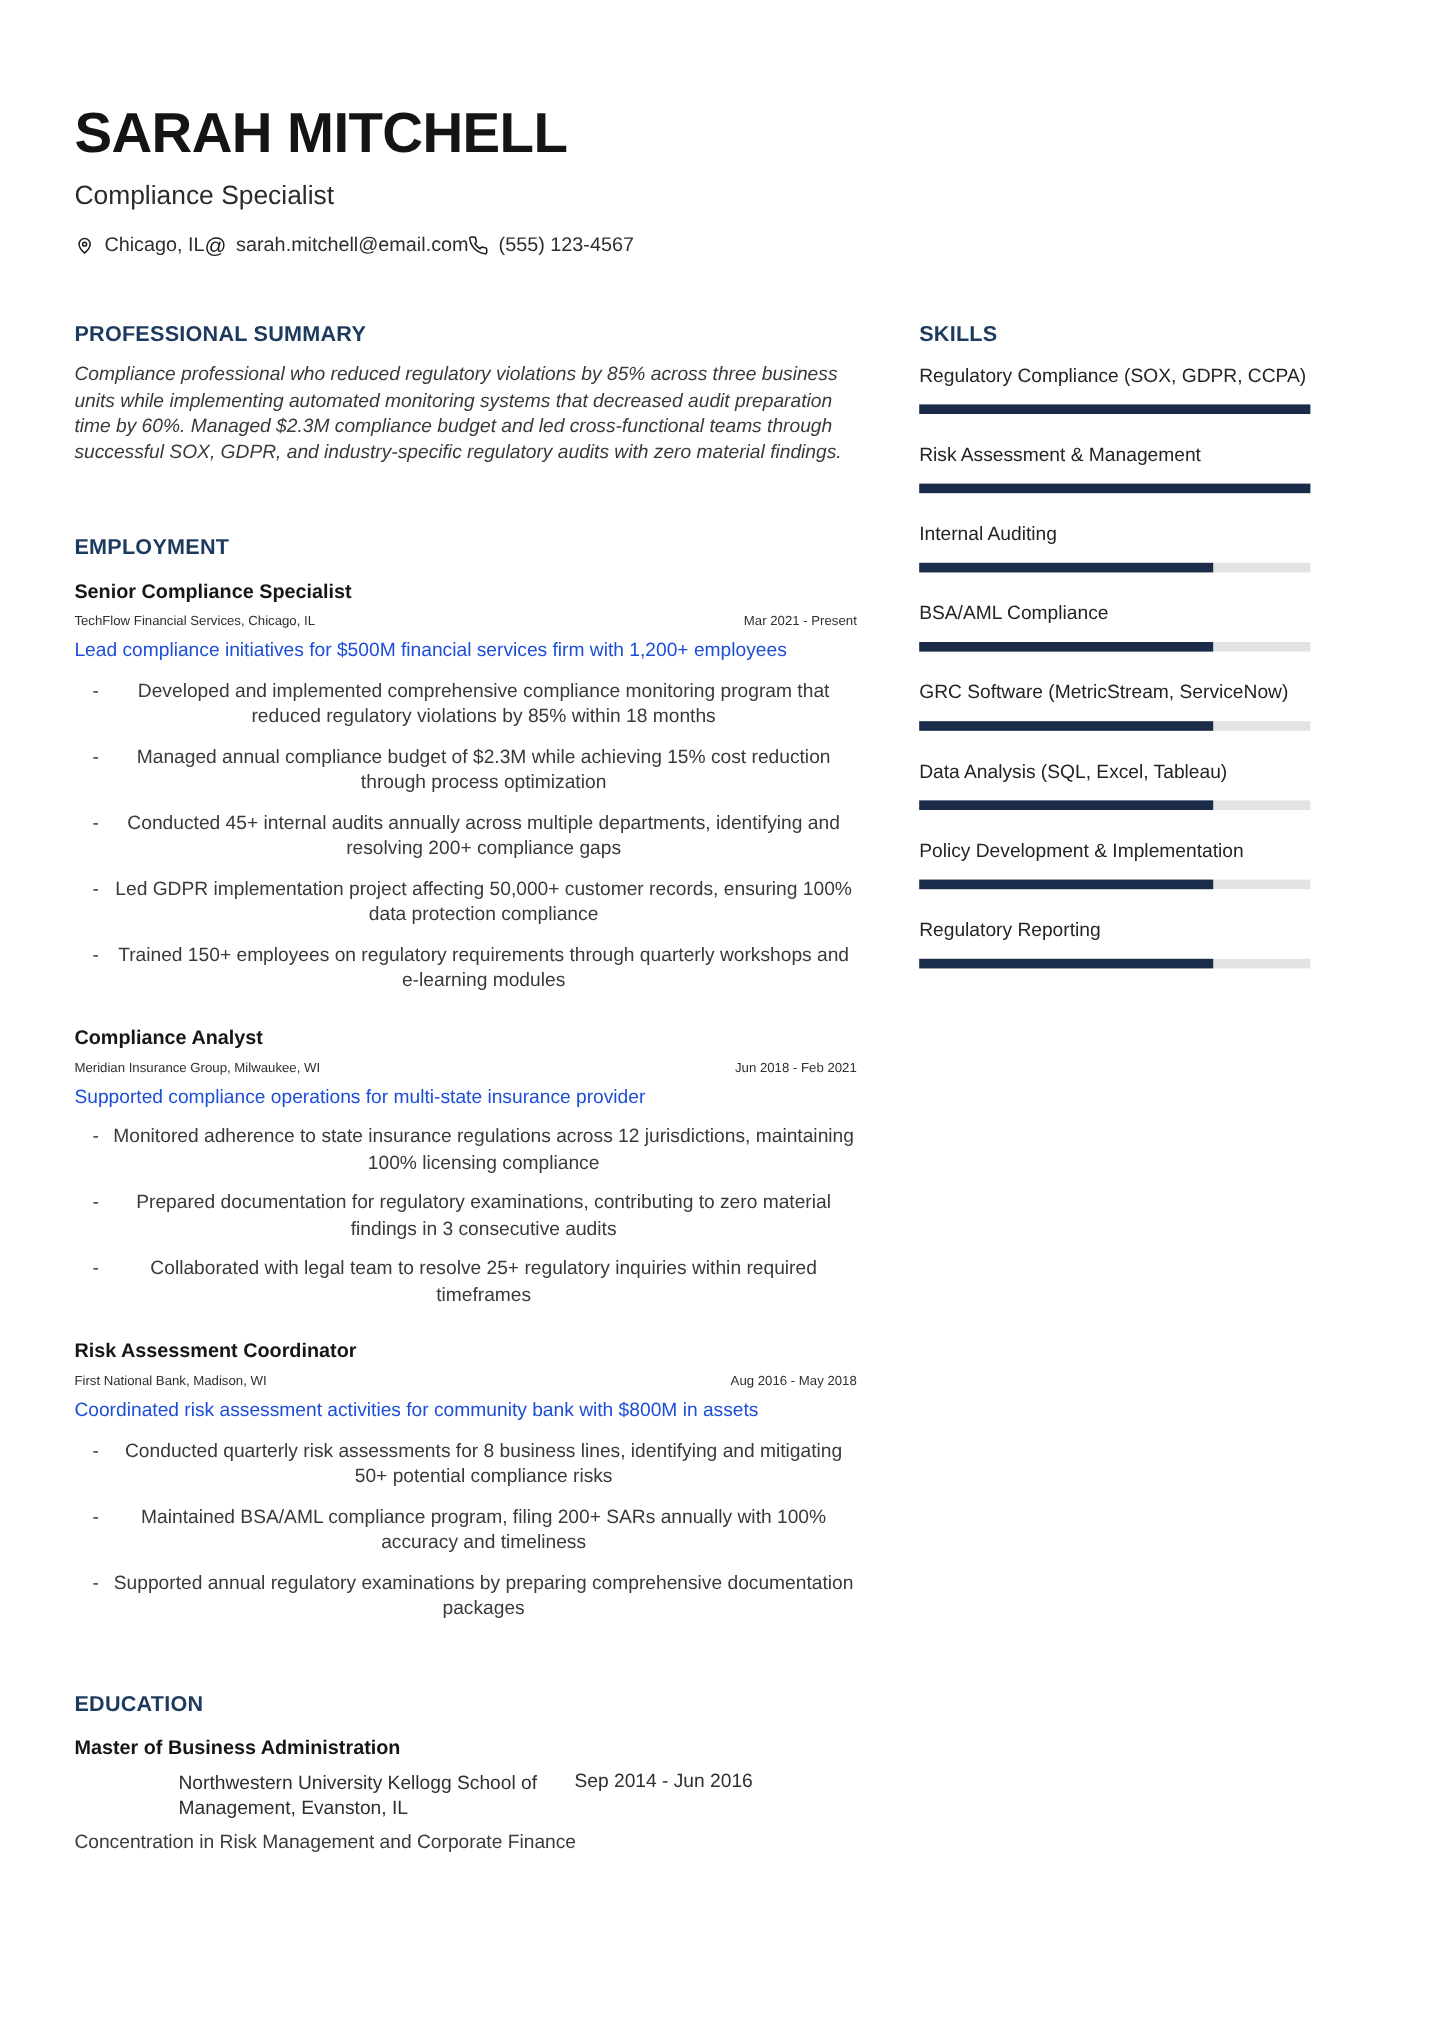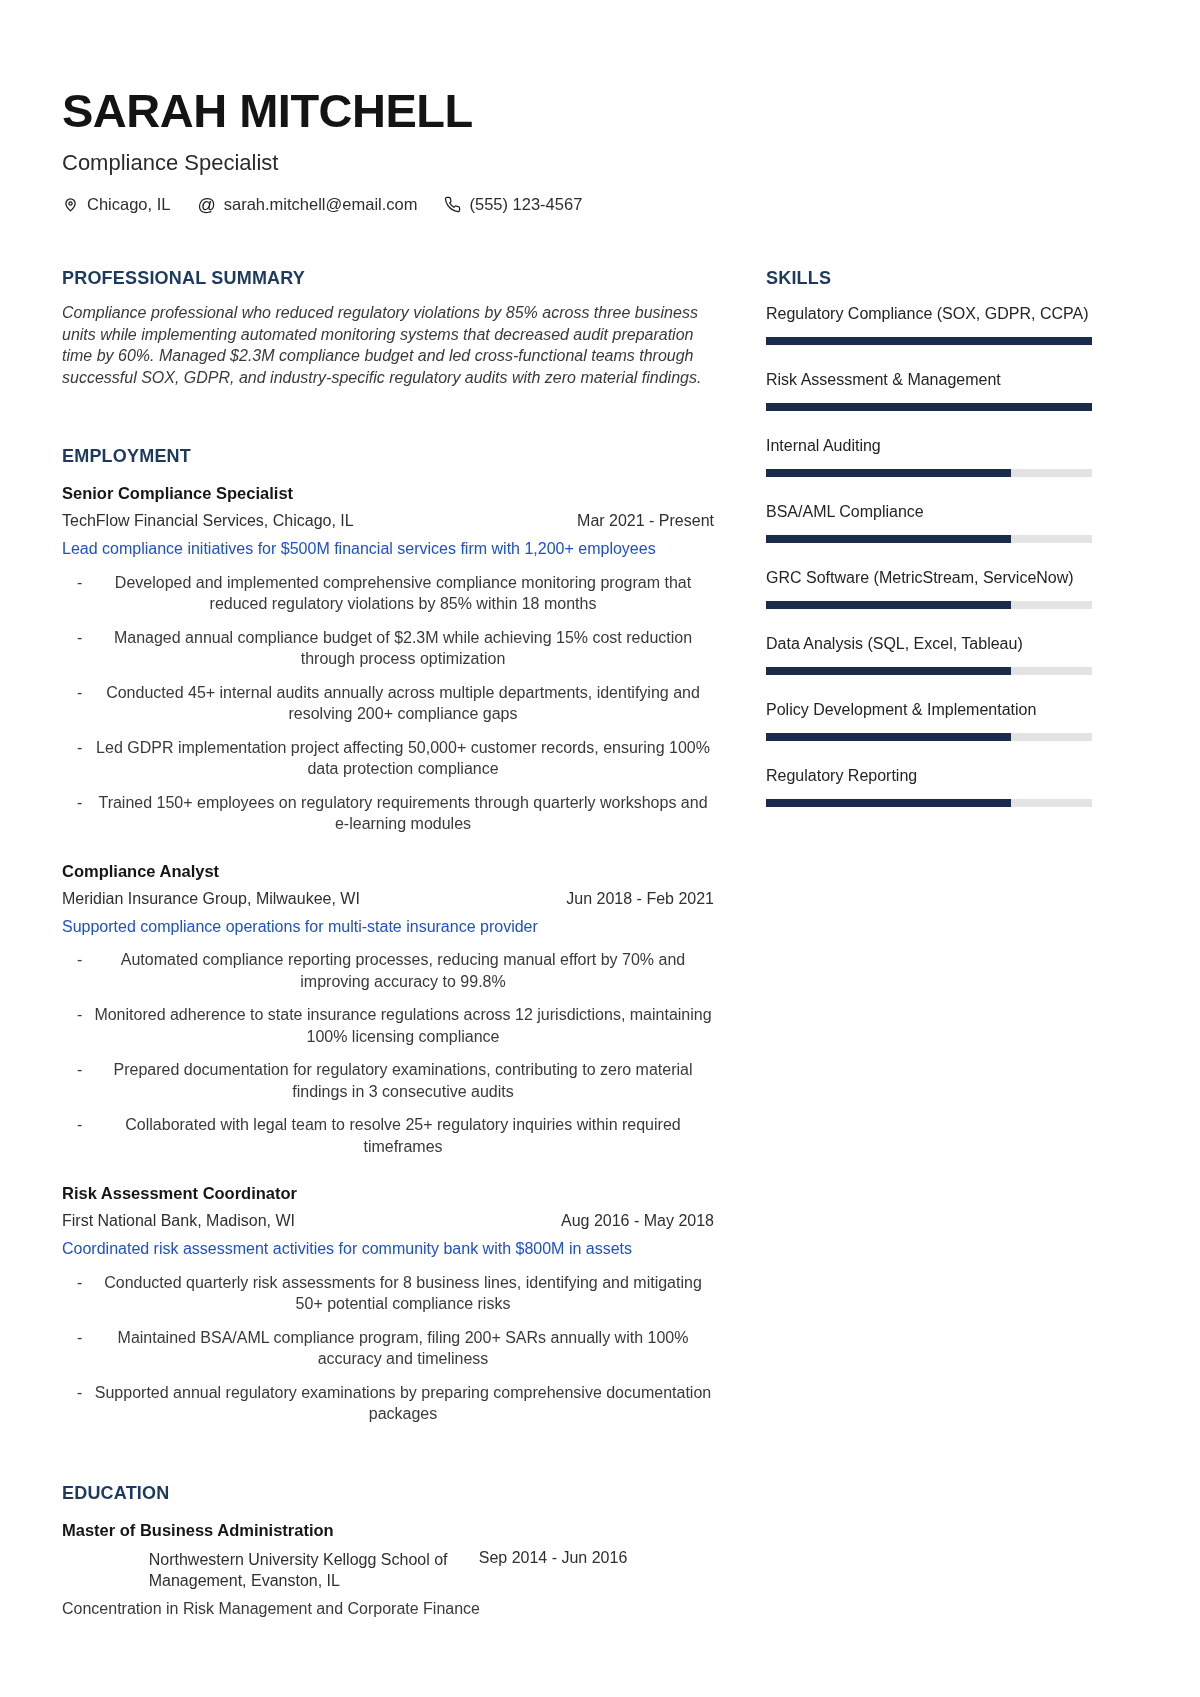--- a/index.html
+++ b/index.html
@@ -11,21 +11,21 @@
     position:relative;
   }
   .page { padding:86px 87px 0 62px; }
 
   
   h1.name {
     font-size:47px; font-weight:700; color:#141414;
     letter-spacing:-0.5px; line-height:1.05;
   }
   .person-title { margin-top:15px; font-size:22px; color:#2b2b2b; }
-  .contact { margin-top:19px; display:flex; align-items:center; gap:27px;
+  .contact { margin-top:19px; display:flex; align-items:center; 
              font-size:16.5px; color:#2e2e2e; }
   .c-item { display:inline-flex; align-items:center; gap:8px; }
   .c-item svg { display:block; }
   .at-glyph { font-size:18px; color:#1c1c1c; line-height:1; }
 
   
   .cols { display:flex; margin-top:54px; gap:52px; }
   main.left { width:652px; flex:0 0 652px; }
   aside.right { width:326px; flex:0 0 326px; }
 
@@ -35,21 +35,21 @@
 
   
   .summary-text { margin-top:13px; font-size:16px; line-height:21.5px; color:#3a3a3a;font-style:italic; }
 
   
   .section-emp { margin-top:58px; }
   .job { margin-top:17px; }
   .job + .job { margin-top:27px; }
   .job-name { font-size:16.5px; font-weight:700; color:#161616; }
   .job-meta { margin-top:9px; display:flex; justify-content:space-between;
-              font-size:16px; color:#2f2f2f; }
+              font-size:11px; color:#2f2f2f; }
   .job-desc { margin-top:8px; font-size:16px; line-height:21.5px; color:#1d4ed8; }
   ul.bullets { list-style:none; margin-top:5px;text-align:center; }
   ul.bullets li {
     position:relative; padding-left:30px; margin-top:12px;
     font-size:16px; line-height:21.5px; color:#3a3a3a;
   }
   ul.bullets li::before { content:"-"; position:absolute; left:15px; top:0; }
 
   
   .section-edu { margin-top:58px; }
@@ -124,21 +124,20 @@
         </article>
 
         <article class="job">
           <div class="job-name">Compliance Analyst</div>
           <div class="job-meta">
             <span>Meridian Insurance Group, Milwaukee, WI</span>
             <span>Jun 2018 - Feb 2021</span>
           </div>
           <div class="job-desc">Supported compliance operations for multi-state insurance provider</div>
           <ul class="bullets">
-            <li>Automated compliance reporting processes, reducing manual effort by 70% and improving accuracy to 99.8%</li>
             <li>Monitored adherence to state insurance regulations across 12 jurisdictions, maintaining 100% licensing compliance</li>
             <li>Prepared documentation for regulatory examinations, contributing to zero material findings in 3 consecutive audits</li>
             <li>Collaborated with legal team to resolve 25+ regulatory inquiries within required timeframes</li>
           </ul>
         </article>
 
         <article class="job">
           <div class="job-name">Risk Assessment Coordinator</div>
           <div class="job-meta">
             <span>First National Bank, Madison, WI</span>

